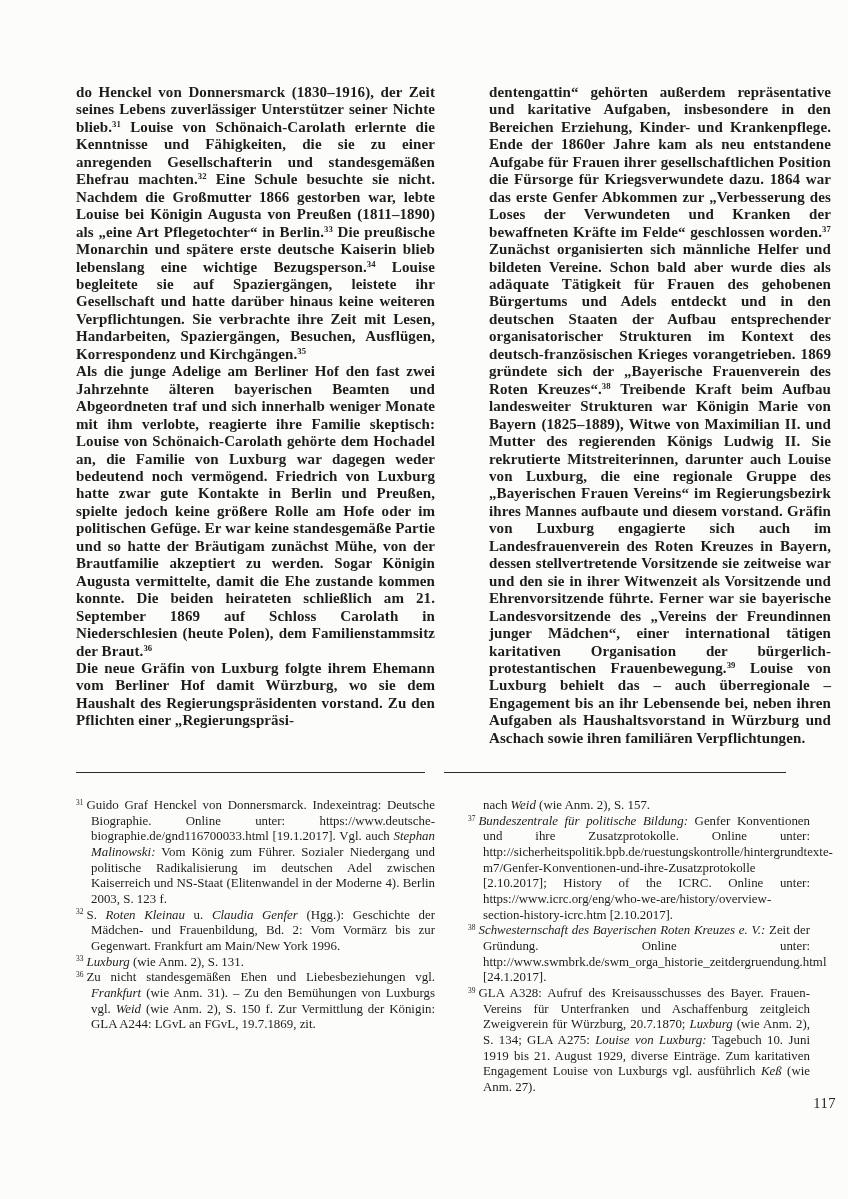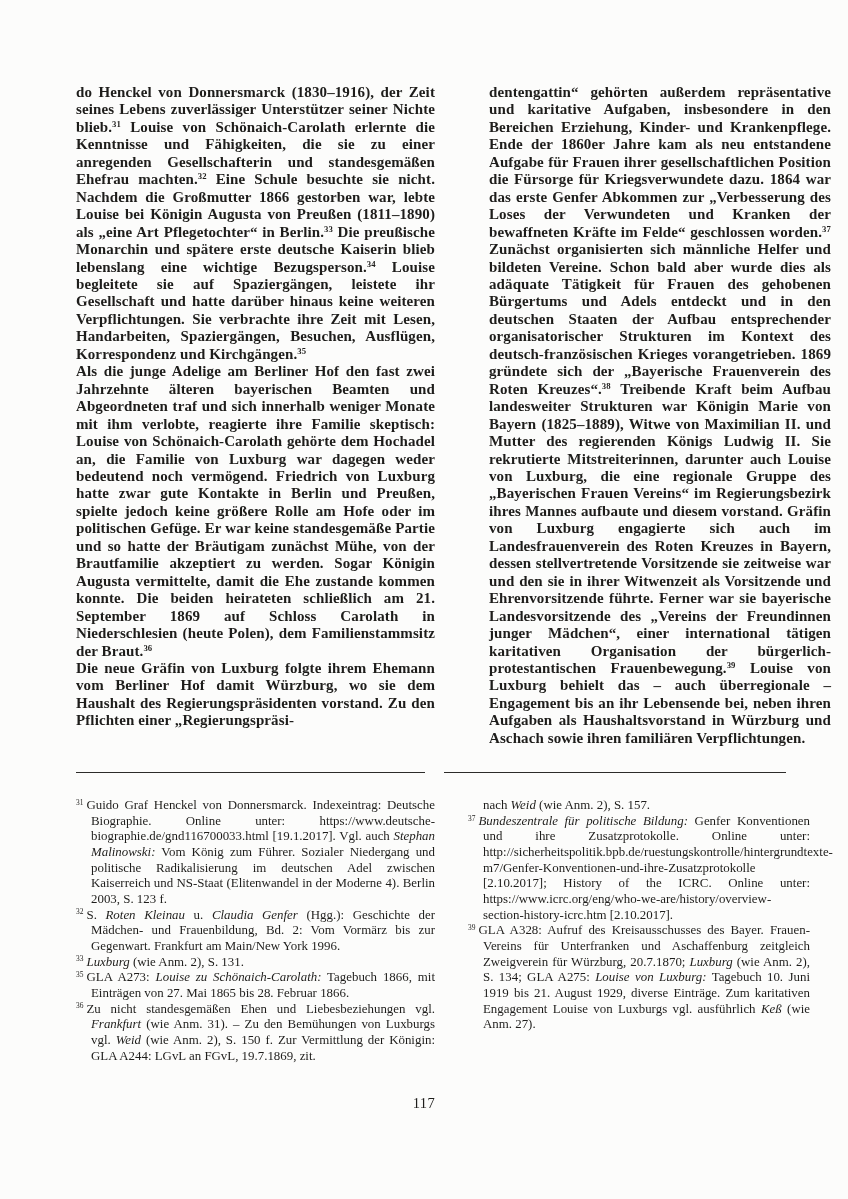--- a/index.html
+++ b/index.html
@@ -62,23 +62,23 @@
   }
   .footnote .fn-num { margin-right: 3px; }
   .footnote-cont {
     margin: 0;
     padding-left: 15px;
     text-indent: 0;
   }
   .page-number {
     position: absolute;
     left: 0;
-    right: 0;
+    right: 12px;
     top: 1095px;
-    text-align: center;
+    text-align: right;
     font-size: 14.5px;
     letter-spacing: 0.5px;
   }
   i { font-style: italic; }
 </style>
 </head>
 <body>
 
 <div class="page">
 
@@ -92,25 +92,25 @@
     <p>dentengattin“ gehörten außerdem repräsentative und karitative Aufgaben, insbesondere in den Bereichen Erziehung, Kinder- und Krankenpflege. Ende der 1860er Jahre kam als neu entstandene Aufgabe für Frauen ihrer gesellschaftlichen Position die Fürsorge für Kriegsverwundete dazu. 1864 war das erste Genfer Abkommen zur „Verbesserung des Loses der Verwundeten und Kranken der bewaffneten Kräfte im Felde“ geschlossen worden.<sup>37</sup> Zunächst organisierten sich männliche Helfer und bildeten Vereine. Schon bald aber wurde dies als adäquate Tätigkeit für Frauen des gehobenen Bürgertums und Adels entdeckt und in den deutschen Staaten der Aufbau entsprechender organisatorischer Strukturen im Kontext des deutsch-französischen Krieges vorangetrieben. 1869 gründete sich der „Bayerische Frauenverein des Roten Kreuzes“.<sup>38</sup> Treibende Kraft beim Aufbau landesweiter Strukturen war Königin Marie von Bayern (1825–1889), Witwe von Maximilian II. und Mutter des regierenden Königs Ludwig II. Sie rekrutierte Mitstreiterinnen, darunter auch Louise von Luxburg, die eine regionale Gruppe des „Bayerischen Frauen Vereins“ im Regierungsbezirk ihres Mannes aufbaute und diesem vorstand. Gräfin von Luxburg engagierte sich auch im Landesfrauenverein des Roten Kreuzes in Bayern, dessen stellvertretende Vorsitzende sie zeitweise war und den sie in ihrer Witwenzeit als Vorsitzende und Ehrenvorsitzende führte. Ferner war sie bayerische Landesvorsitzende des „Vereins der Freundinnen junger Mädchen“, einer international tätigen karitativen Organisation der bürgerlich-protestantischen Frauenbewegung.<sup>39</sup> Louise von Luxburg behielt das – auch überregionale – Engagement bis an ihr Lebensende bei, neben ihren Aufgaben als Haushaltsvorstand in Würzburg und Aschach sowie ihren familiären Verpflichtungen.</p>
   </div>
 
   <div class="fn-rule fn-rule-left"></div>
   <div class="fn-rule fn-rule-right"></div>
 
   <div class="footnotes footnotes-left">
     <p class="footnote"><sup class="fn-num">31</sup><span>Guido Graf Henckel von Donnersmarck. Indexeintrag: Deutsche Biographie. Online unter: https://www.deutsche-biographie.de/gnd116700033.html [19.1.2017]. Vgl. auch <i>Stephan Malinowski:</i> Vom König zum Führer. Sozialer Niedergang und politische Radikalisierung im deutschen Adel zwischen Kaiserreich und NS-Staat (Elitenwandel in der Moderne 4). Berlin 2003, S. 123 f.</span></p>
     <p class="footnote"><sup class="fn-num">32</sup><span>S. <i>Roten Kleinau</i> u. <i>Claudia Genfer</i> (Hgg.): Geschichte der Mädchen- und Frauenbildung, Bd. 2: Vom Vormärz bis zur Gegenwart. Frankfurt am Main/New York 1996.</span></p>
     <p class="footnote"><sup class="fn-num">33</sup><span><i>Luxburg</i> (wie Anm. 2), S. 131.</span></p>
-    <p class="footnote"><sup class="fn-num">35</sup><span>GLA A273: <i>Louise zu Schönaich-Carolath:</i> Tagebuch 1866, mit Einträgen von 27. Mai 1865 bis 28. Februar 1866.</span></p>
     <p class="footnote"><sup class="fn-num">36</sup><span>Zu nicht standesgemäßen Ehen und Liebesbeziehungen vgl. <i>Frankfurt</i> (wie Anm. 31). – Zu den Bemühungen von Luxburgs vgl. <i>Weid</i> (wie Anm. 2), S. 150 f. Zur Vermittlung der Königin: GLA A244: LGvL an FGvL, 19.7.1869, zit.</span></p>
   </div>
 
   <div class="footnotes footnotes-right">
     <p class="footnote-cont">nach <i>Weid</i> (wie Anm. 2), S. 157.</p>
     <p class="footnote"><sup class="fn-num">37</sup><span><i>Bundeszentrale für politische Bildung:</i> Genfer Konventionen und ihre Zusatzprotokolle. Online unter: http://sicherheitspolitik.bpb.de/ruestungskontrolle/hintergrundtexte-m7/Genfer-Konventionen-und-ihre-Zusatzprotokolle [2.10.2017]; History of the ICRC. Online unter: https://www.icrc.org/eng/who-we-are/history/overview-section-history-icrc.htm [2.10.2017].</span></p>
+    <p class="footnote"><sup class="fn-num">38</sup><span><i>Schwesternschaft des Bayerischen Roten Kreuzes e. V.:</i> Zeit der Gründung. Online unter: http://www.swmbrk.de/swm_orga_historie_zeitdergruendung.html [24.1.2017].</span></p>
     <p class="footnote"><sup class="fn-num">39</sup><span>GLA A328: Aufruf des Kreisausschusses des Bayer. Frauen-Vereins für Unterfranken und Aschaffenburg zeitgleich Zweigverein für Würzburg, 20.7.1870; <i>Luxburg</i> (wie Anm. 2), S. 134; GLA A275: <i>Louise von Luxburg:</i> Tagebuch 10. Juni 1919 bis 21. August 1929, diverse Einträge. Zum karitativen Engagement Louise von Luxburgs vgl. ausführlich <i>Keß</i> (wie Anm. 27).</span></p>
   </div>
 
   <div class="page-number">117</div>
 
 </div>
 
 </body></html>

